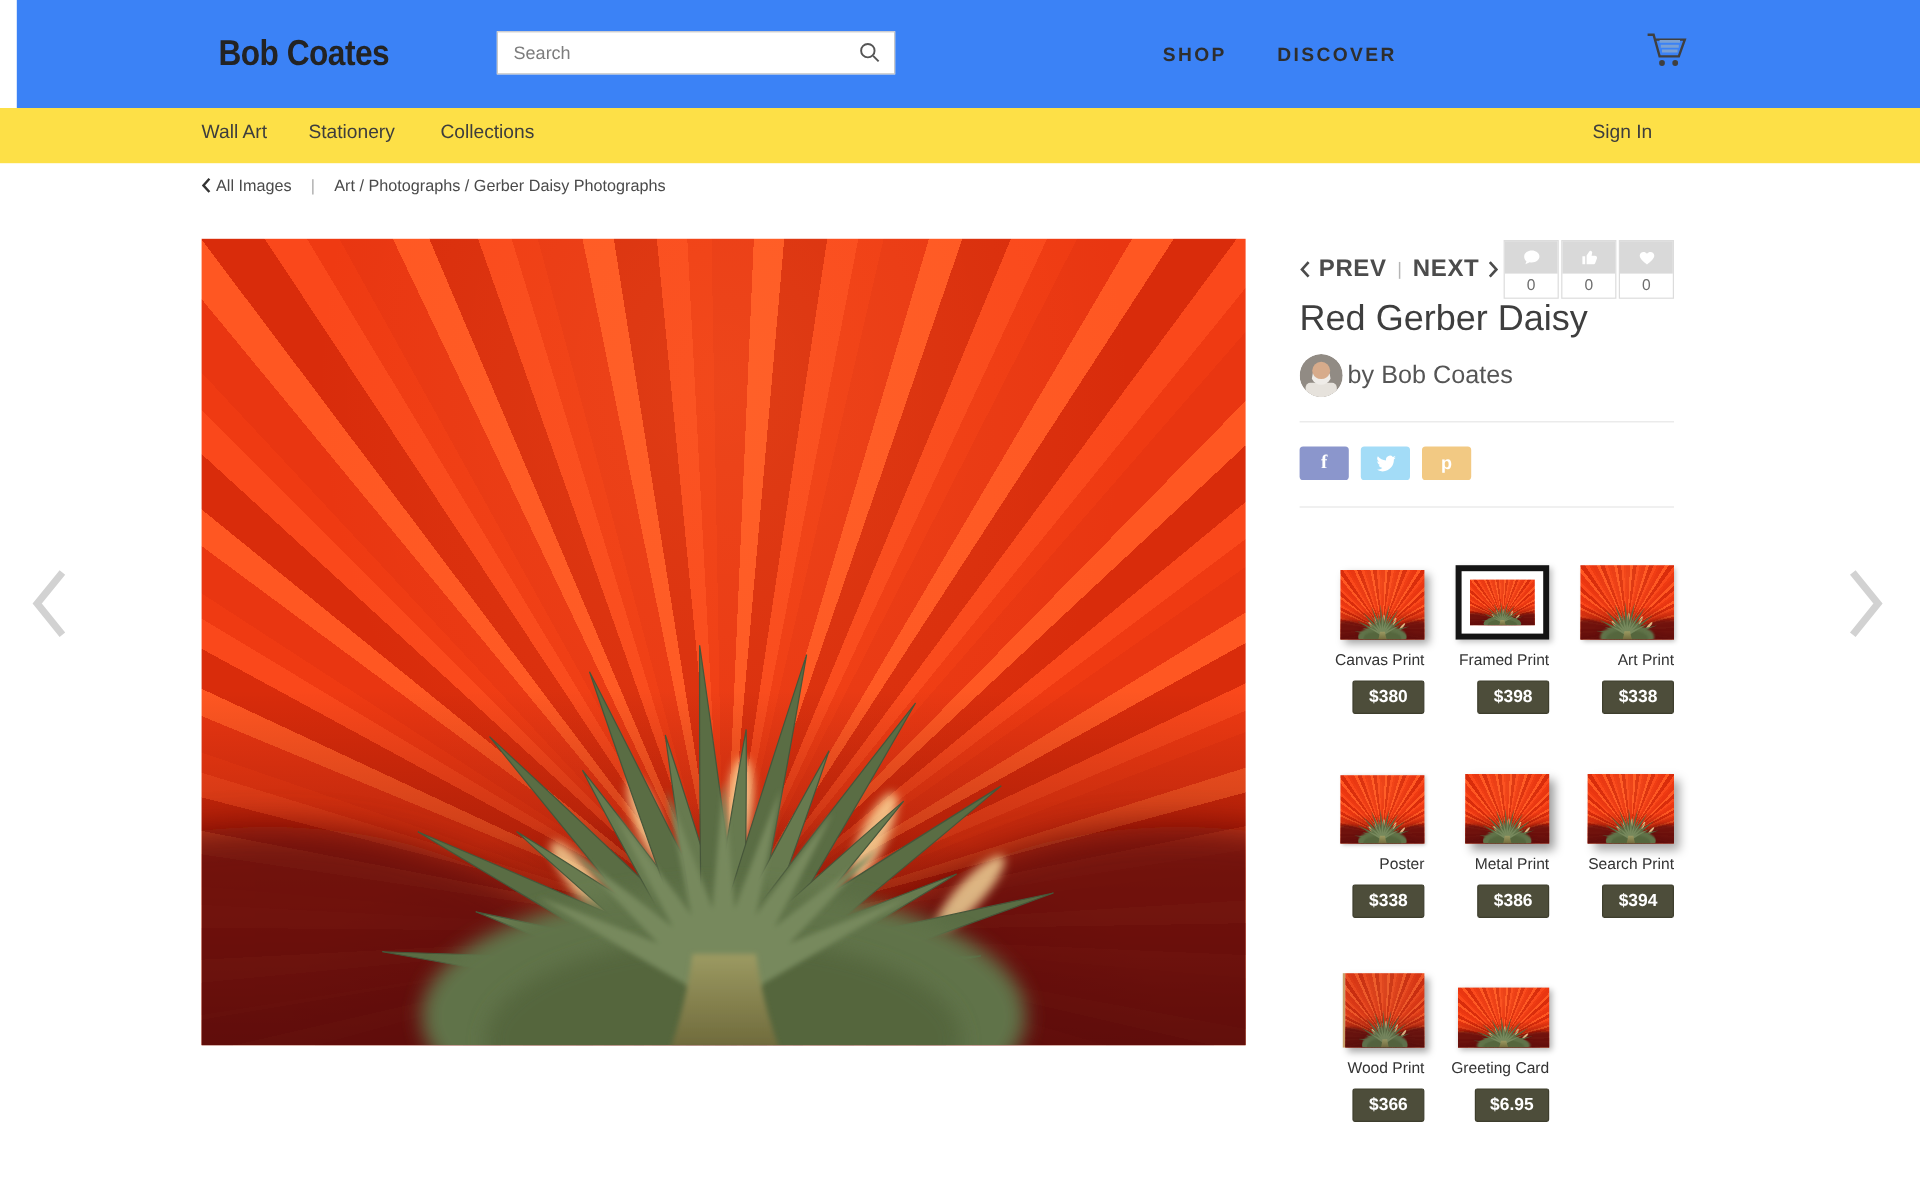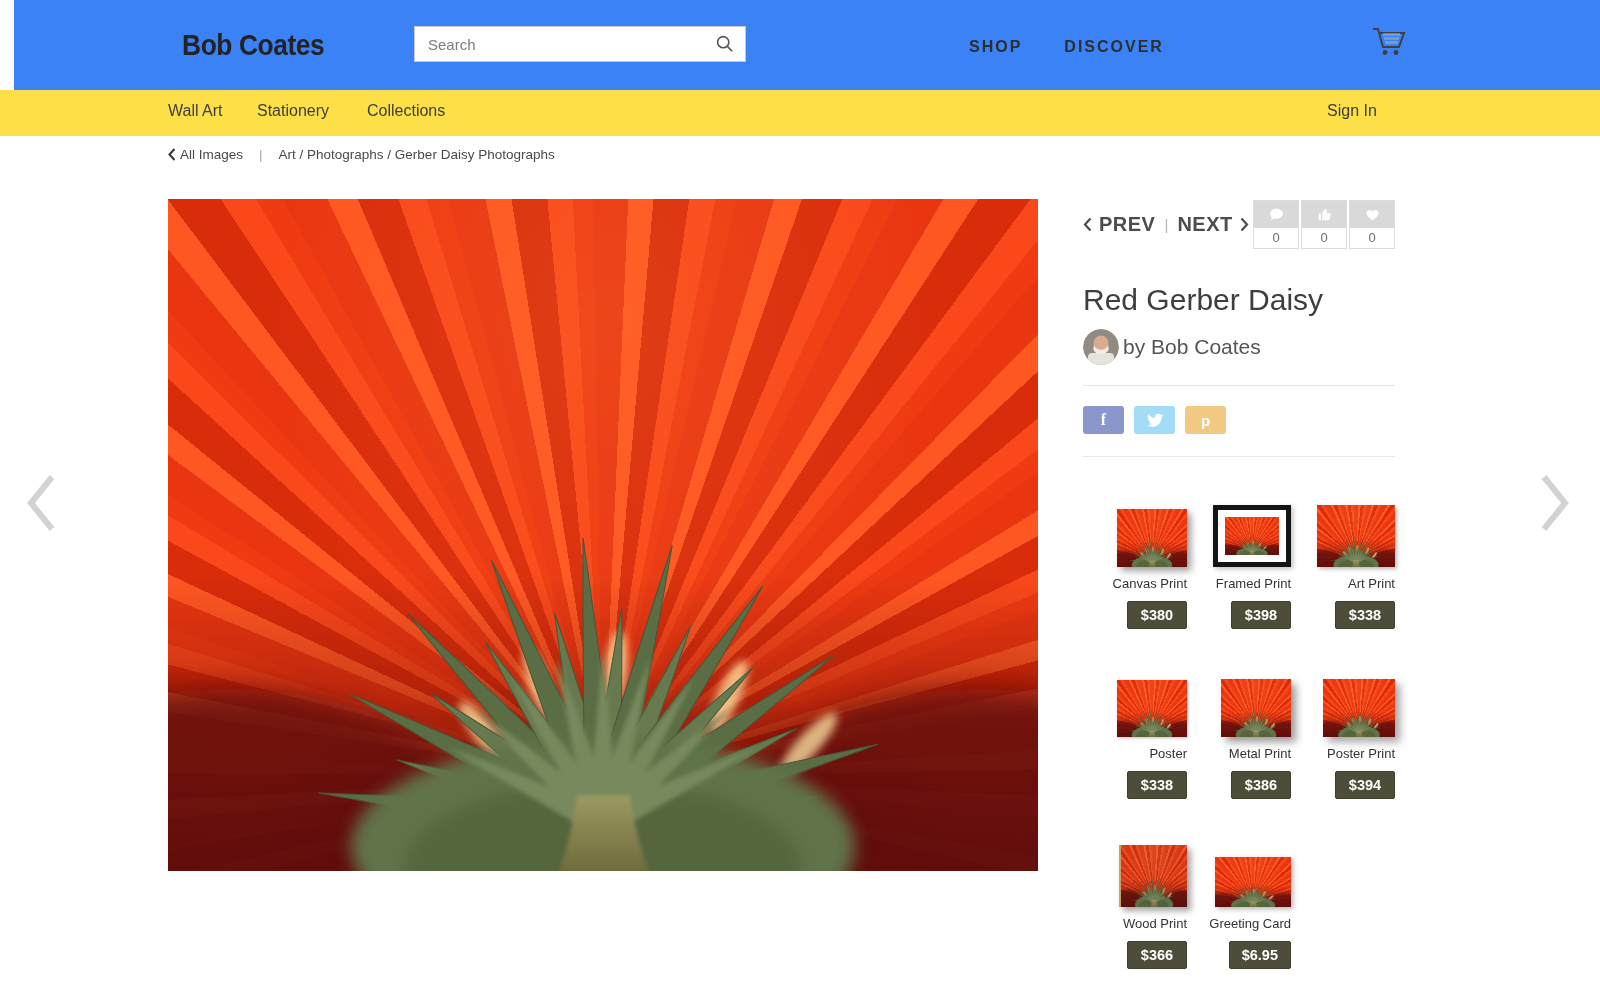--- a/index.html
+++ b/index.html
@@ -61,21 +61,21 @@
   .panel { position:absolute; left:1083px; top:199px; width:312px; }
   .panel-top { display:flex; justify-content:space-between; align-items:center; height:50px; }
   .pager { display:flex; align-items:center; gap:9px; }
   .pager-link { display:flex; align-items:center; gap:7px; background:none; border:none; cursor:pointer;
     font-family:"Liberation Sans", sans-serif; font-size:20px; font-weight:700; color:#4c4c4c; letter-spacing:.5px; padding:0; }
   .pager-sep { color:#b5b5b5; font-weight:400; font-size:15px; }
   .stats { display:flex; gap:2px; }
   .stat { width:46px; border:1px solid #dcdcdc; background:#fff; cursor:pointer; }
   .stat-top { height:27px; background:#d9d9d9; display:flex; align-items:center; justify-content:center; }
   .stat-count { height:20px; display:flex; align-items:center; justify-content:center; font-size:13px; color:#6e6e6e; }
-  .art-title { margin-top:34px; font-size:30px; font-weight:400; color:#3e3e3e; }
+  .art-title { font-size:30px; font-weight:400; color:#3e3e3e; }
   .artist-row { margin-top:12px; display:flex; align-items:center; height:36px; cursor:pointer; }
   .avatar { width:36px; height:36px; border-radius:50%; overflow:hidden; flex:0 0 auto; }
   .byline { margin-left:4px; font-size:21px; color:#555; }
   .divider { margin-top:20px; border-top:1px solid #e7e7e7; }
   .share-row { margin-top:20px; display:flex; gap:10px; }
   .share-btn { width:41px; height:28px; border:none; border-radius:3px; cursor:pointer;
     display:flex; align-items:center; justify-content:center; color:#fff; font-weight:700; }
   .share-btn.fb { background:#8b96cc; font-size:16px; font-family:"Liberation Serif", serif; }
   .share-btn.tw { background:#a3dcf7; }
   .share-btn.pin { background:#f2c983; font-size:15px; }
@@ -399,21 +399,21 @@
     <div class="product">
       <div class="thumb-zone">
           <div class="thumb t-acrylic">
         <div class="daisy">
               <svg class="fan" viewBox="0 0 870 672" preserveAspectRatio="none">
                 <use href="#daisy-fan"></use>
               </svg>
             </div>
       </div>
         </div>
-      <div class="p-label">Poster Print</div>
+      <div class="p-label">Search Print</div>
       <button class="price-btn">$394</button>
     </div>
 
     <div class="product">
       <div class="thumb-zone">
           <div class="thumb t-wood">
         <div class="daisy">
               <svg class="fan" viewBox="0 0 870 672" preserveAspectRatio="none">
                 <use href="#daisy-fan"></use>
               </svg>

